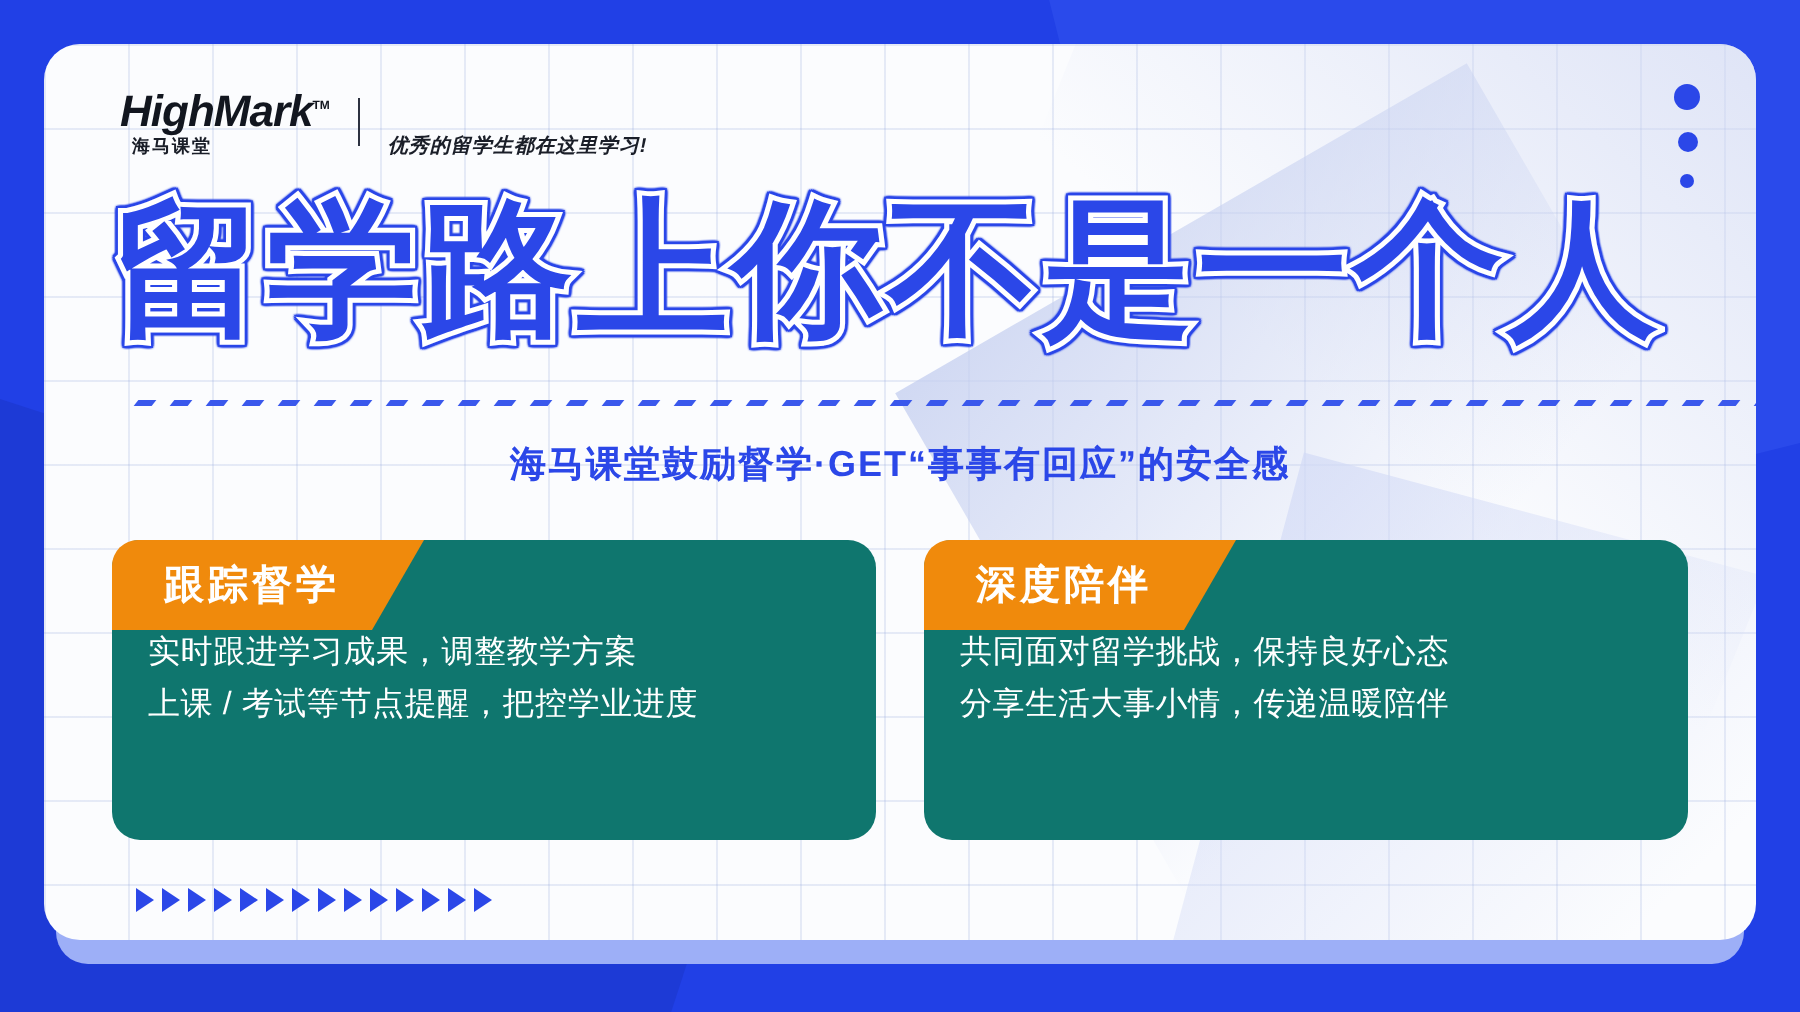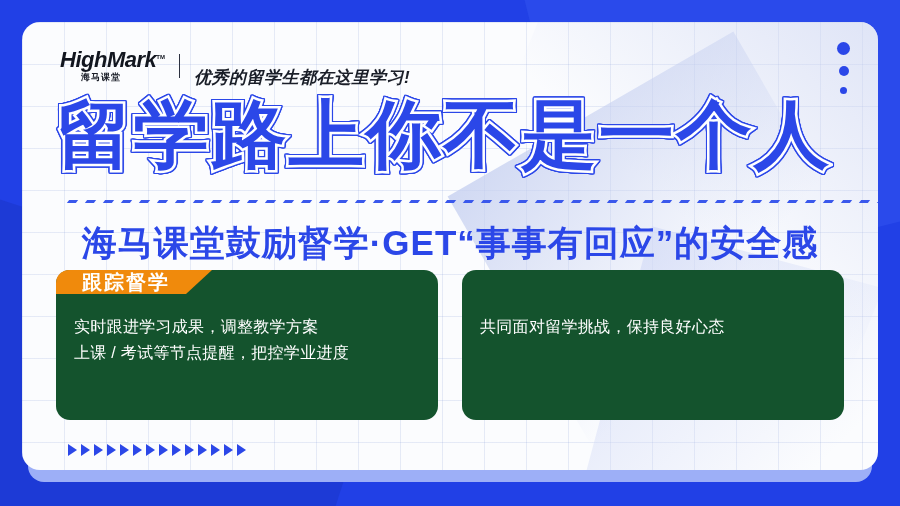--- a/index.html
+++ b/index.html
@@ -95,28 +95,28 @@
     color:#12161F; letter-spacing:-.5px;
     font-style:italic;
     position:relative;
   }
   .logo-word .tm{
     font-size:6px; vertical-align:super; font-style:normal;
     letter-spacing:0;
   }
   .logo-sub{
     font-size:9px; color:#1A1E28;
-    letter-spacing:1px; margin-top:2px; margin-left:21px;
+    letter-spacing:1px; margin-top:2px; margin-left:6px;
     font-weight:bold;
   }
   .logo-divider{
     width:1px; height:24px; background:#2C3140;
   }
   .logo-tagline{
-    font-size:17px; color:#1A1E28;
+    font-size:10px; color:#1A1E28;
     font-style:italic; font-weight:bold;
     letter-spacing:.5px;
     margin-top:24px;
   }
 
   
   .headline{
     position:absolute; left:34px; top:76px;
     width:800px;
     font-size:74px;
@@ -146,51 +146,51 @@
     width:9px; height:3px;
     background:#3A58EC;
     transform:skewX(-38deg);
     flex:0 0 auto;
   }
 
   
   .subtitle{
     position:absolute; left:0; right:0; top:198px;
     text-align:center;
-    font-size:35px;
+    font-size:18px;
     font-weight:bold;
     color:#2B47E8;
     letter-spacing:1px;
   }
 
   
   .cards{
     position:absolute; left:34px; top:248px;
     width:788px;
     display:flex; gap:24px;
   }
   .card{ position:relative; width:382px; }
 
   .card-body{
-    background:#14532d;
+    background:#0f766e;
     border-radius:14px;
     padding:44px 18px 18px 18px;
     min-height:150px;
   }
   .card-line{
     color:#FFFFFF;
     font-size:16px;
     line-height:1.62;
     letter-spacing:.3px;
     white-space:nowrap;
   }
 
   .card-tab{
     position:absolute; left:0; top:0;
-    height:24px;
+    height:45px;
     background:#F08A0C;
     display:flex; align-items:center;
     padding:0 42px 0 26px;
     color:#FFFFFF;
     font-size:20px;
     font-weight:bold;
     letter-spacing:2px;
     border-top-left-radius:13px;
     clip-path:polygon(0 0, 100% 0, calc(100% - 26px) 100%, 0 100%);
   }
@@ -309,21 +309,23 @@
           <div class="card-body">
             <div class="card-line">实时跟进学习成果，调整教学方案</div>
             <div class="card-line">上课 / 考试等节点提醒，把控学业进度</div>
           </div>
           <div class="card-tab">跟踪督学</div>
         </div>
 
         <div class="card">
           <div class="card-body">
             <div class="card-line">共同面对留学挑战，保持良好心态</div>
+            <div class="card-line">分享生活大事小情，传递温暖陪伴</div>
           </div>
+          <div class="card-tab">深度陪伴</div>
         </div>
 
       </div>
 
       <div class="arrows">
           <span class="arrow"></span>
           <span class="arrow"></span>
           <span class="arrow"></span>
           <span class="arrow"></span>
           <span class="arrow"></span>

